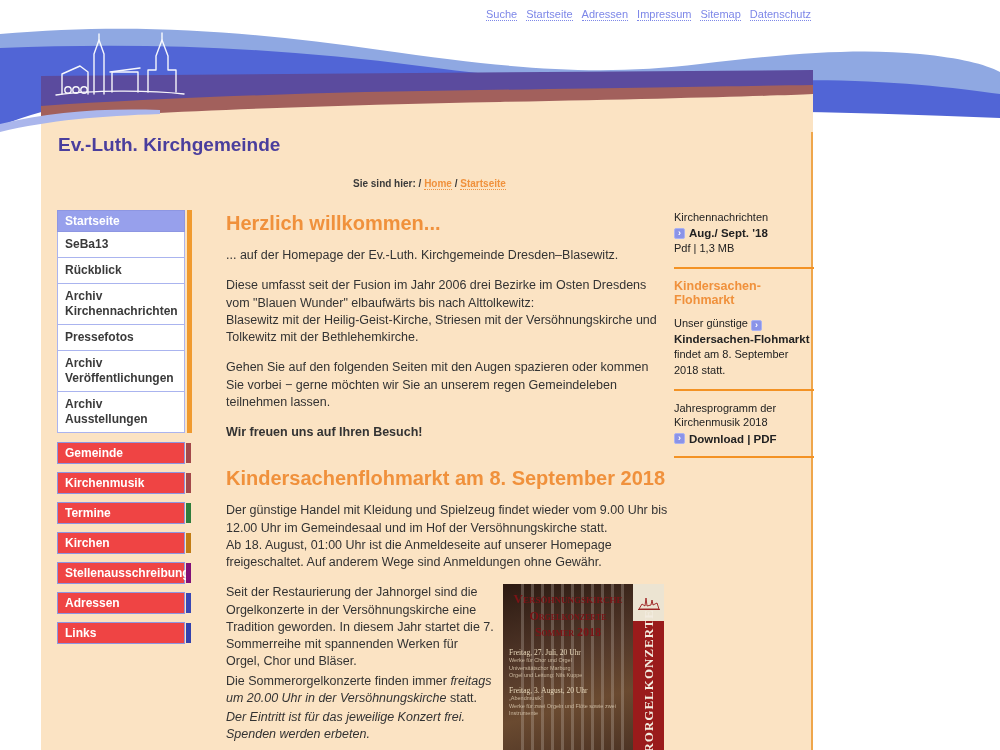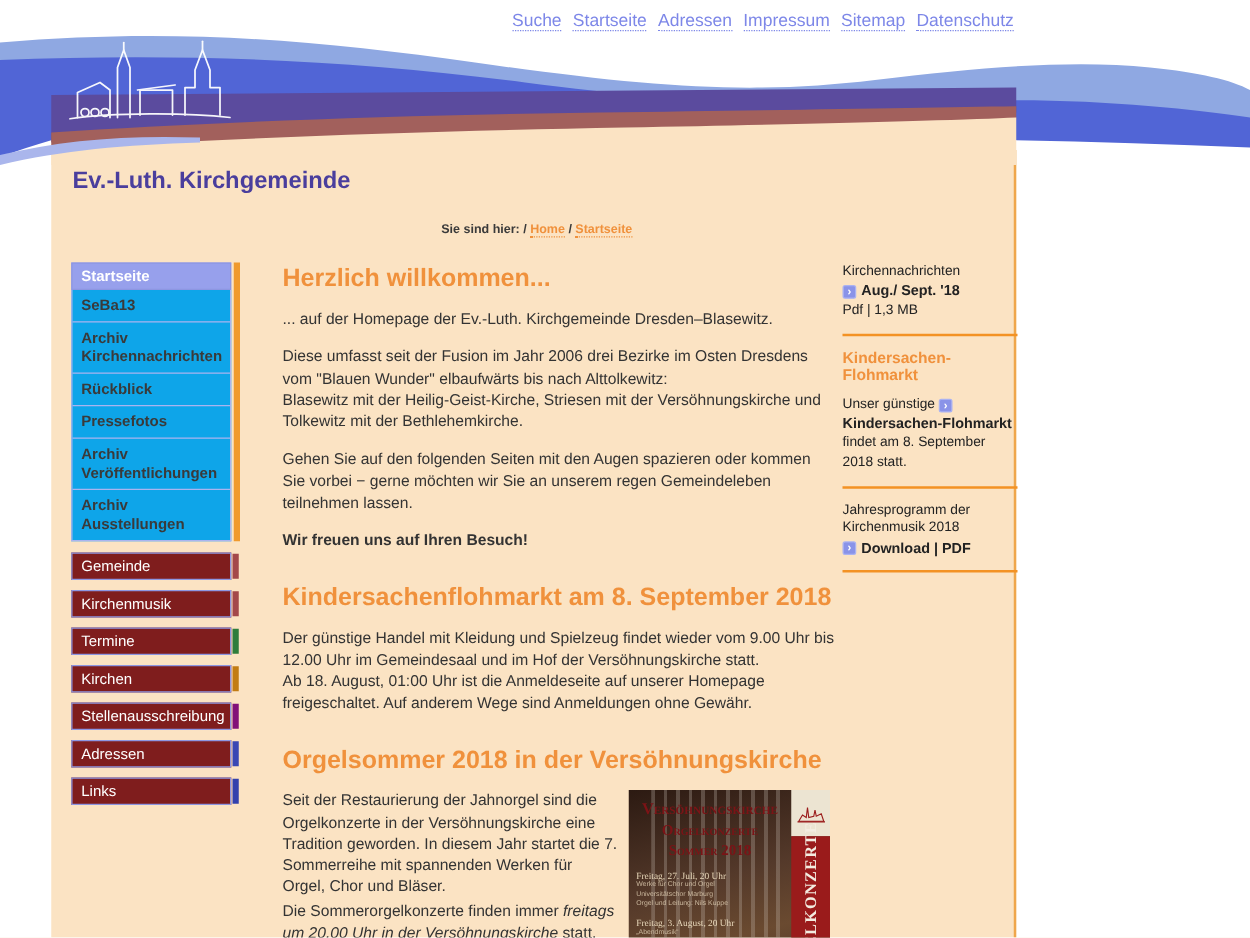--- a/index.html
+++ b/index.html
@@ -2,48 +2,48 @@
 <html><head>
 <meta charset="utf-8">
 <style>
   * { margin:0; padding:0; box-sizing:border-box; }
   html,body { width:1000px; height:750px; overflow:hidden; background:#fff;
               font-family:"Liberation Sans", sans-serif; }
   #page { position:relative; width:1000px; height:750px; background:#fff; }
 
   
   .topnav { position:absolute; top:8px; right:189px; display:flex; gap:9px; }
-  .topnav a { font-size:14px; color:#7d87e8; text-decoration:none;
+  .topnav a { font-size:11px; color:#7d87e8; text-decoration:none;
               border-bottom:1px dotted #7d87e8; cursor:pointer; }
 
   
   .wave { position:absolute; left:0; top:28px; width:1000px; height:104px; }
 
   
   .content-box { position:absolute; left:41px; top:120px; width:772px; height:630px;
                  background:#fbe3c3; border-right:2px solid #efa64b; }
 
   .site-title { position:absolute; left:17px; top:14px; font-size:19px; font-weight:bold;
                 color:#4a3e9d; line-height:1.2; }
   .breadcrumb { position:absolute; left:312px; top:58px; font-size:10px; font-weight:bold;
                 color:#3a3a3a; }
   .breadcrumb a { color:#f0913c; text-decoration:none; border-bottom:1px dotted #f0913c; cursor:pointer; }
 
   
   .sidebar { position:absolute; left:16px; top:90px; width:150px; }
   .menu-block { position:relative; width:128px; margin-bottom:9px; }
   .menu-head { background:#97a0ec; border:1px solid #8d96e2; color:#fff; font-weight:bold;
                font-size:12px; padding:3px 7px; cursor:pointer; }
-  .submenu { background:#0ea5e9; border:1px solid #aab4ef; border-top:none; }
+  .submenu { background:#ffffff; border:1px solid #aab4ef; border-top:none; }
   .submenu .sub-item { font-size:12px; font-weight:bold; color:#3a3a3a; padding:5px 7px;
                        border-bottom:1px solid #aab4ef; cursor:pointer; line-height:1.25; }
   .submenu .sub-item:last-child { border-bottom:none; }
   .accent { position:absolute; top:0; right:-7px; width:5px; height:100%; }
-  .menu-btn { position:relative; width:128px; margin-bottom:8px; background:#7f1d1d;
-              border:1px solid #8d96e2; color:#fff; font-weight:normal; font-size:12px;
+  .menu-btn { position:relative; width:128px; margin-bottom:8px; background:#ef4444;
+              border:1px solid #8d96e2; color:#fff; font-weight:bold; font-size:12px;
               padding:3px 7px; cursor:pointer; }
 
   
   .main-col { position:absolute; left:185px; top:88px; width:442px; color:#333; }
   .main-col h2 { font-size:20px; color:#f0913c; margin:26px 0 12px 0; font-weight:bold; }
   .main-col h2.first { margin-top:4px; }
   .main-col p { font-size:12.5px; line-height:1.38; margin:0 0 13px 0; white-space:pre-line; }
   .main-col .boldline { font-weight:bold; }
   .orgel-row { display:flex; align-items:flex-start; }
   .orgel-text { width:268px; }
@@ -106,22 +106,22 @@
       <a>Home</a>
       <span>/</span>
       <a>Startseite</a>
     </div>
 
     <div class="sidebar">
       <div class="menu-block">
         <div class="menu-head">Startseite</div>
         <div class="submenu">
           <div class="sub-item">SeBa13</div>
+          <div class="sub-item">Rückblick</div>
           <div class="sub-item">Archiv Kirchennachrichten</div>
-          <div class="sub-item">Rückblick</div>
           <div class="sub-item">Pressefotos</div>
           <div class="sub-item">Archiv Veröffentlichungen</div>
           <div class="sub-item">Archiv Ausstellungen</div>
         </div>
         <div class="accent" style="background:#f09a2e"></div>
       </div>
 
       <div class="menu-btn">
         <span>Gemeinde</span>
         <span class="accent" style="background:#a4484a"></span>
@@ -160,21 +160,20 @@
 Tolkewitz mit der Bethlehemkirche.</p>
       <p>Gehen Sie auf den folgenden Seiten mit den Augen spazieren oder kommen
 Sie vorbei − gerne möchten wir Sie an unserem regen Gemeindeleben
 teilnehmen lassen.</p>
       <p class="boldline">Wir freuen uns auf Ihren Besuch!</p>
 
       <h2>Kindersachenflohmarkt am 8. September 2018</h2>
       <p>Der günstige Handel mit Kleidung und Spielzeug findet wieder vom 9.00 Uhr bis 12.00 Uhr im Gemeindesaal und im Hof der Versöhnungskirche statt.
 Ab 18. August, 01:00 Uhr ist die Anmeldeseite auf unserer Homepage freigeschaltet. Auf anderem Wege sind Anmeldungen ohne Gewähr.</p>
 
-      <h2>Orgelsommer 2018 in der Versöhnungskirche</h2>
       <div class="orgel-row">
         <div class="orgel-text">
           <p>Seit der Restaurierung der Jahnorgel sind die Orgelkonzerte in der Versöhnungskirche eine Tradition geworden. In diesem Jahr startet die 7. Sommerreihe mit spannenden Werken für Orgel, Chor und Bläser.</p>
           <p><span>Die Sommerorgelkonzerte finden immer </span><i>freitags um 20.00 Uhr in der Versöhnungskirche</i><span> statt.</span></p>
           <p><i>Der Eintritt ist für das jeweilige Konzert frei. Spenden werden erbeten.</i></p>
 
         </div>
 
         <div class="poster">
           <div class="poster-main">

